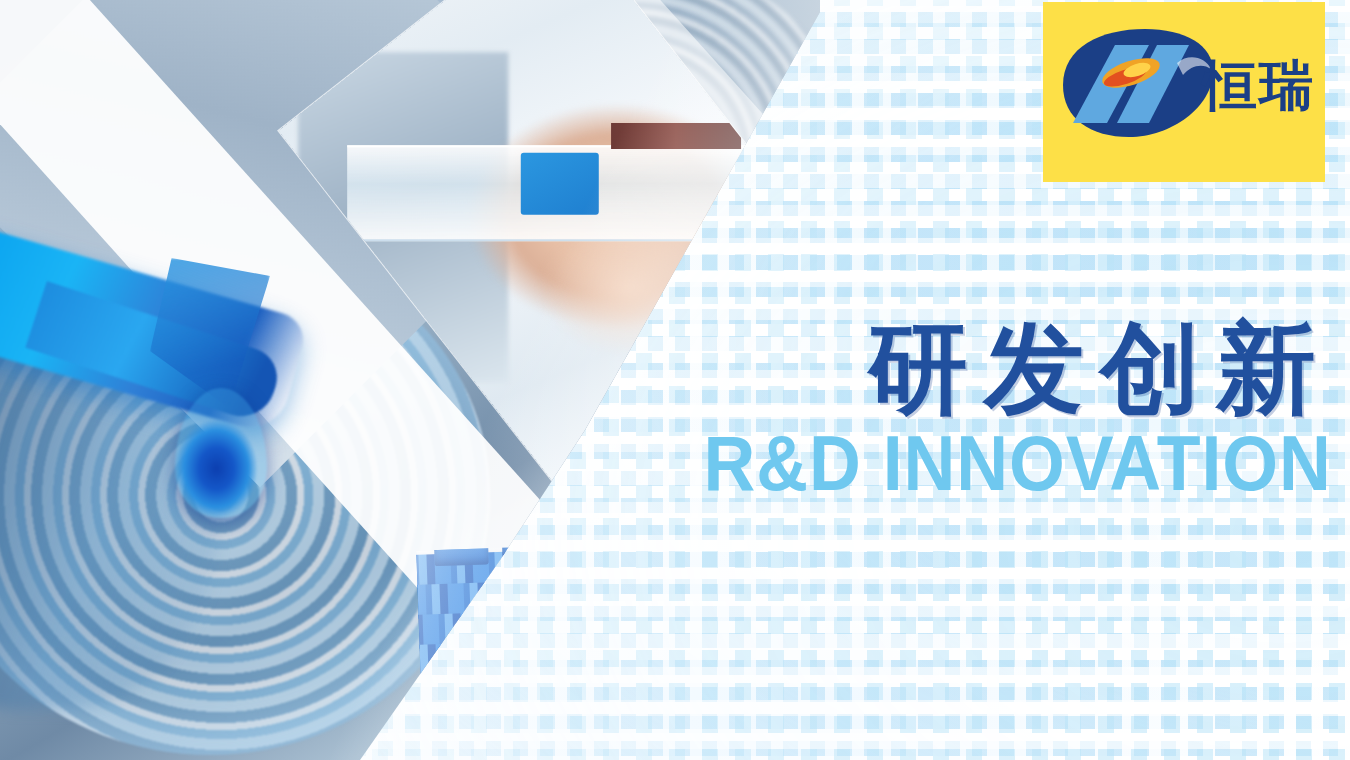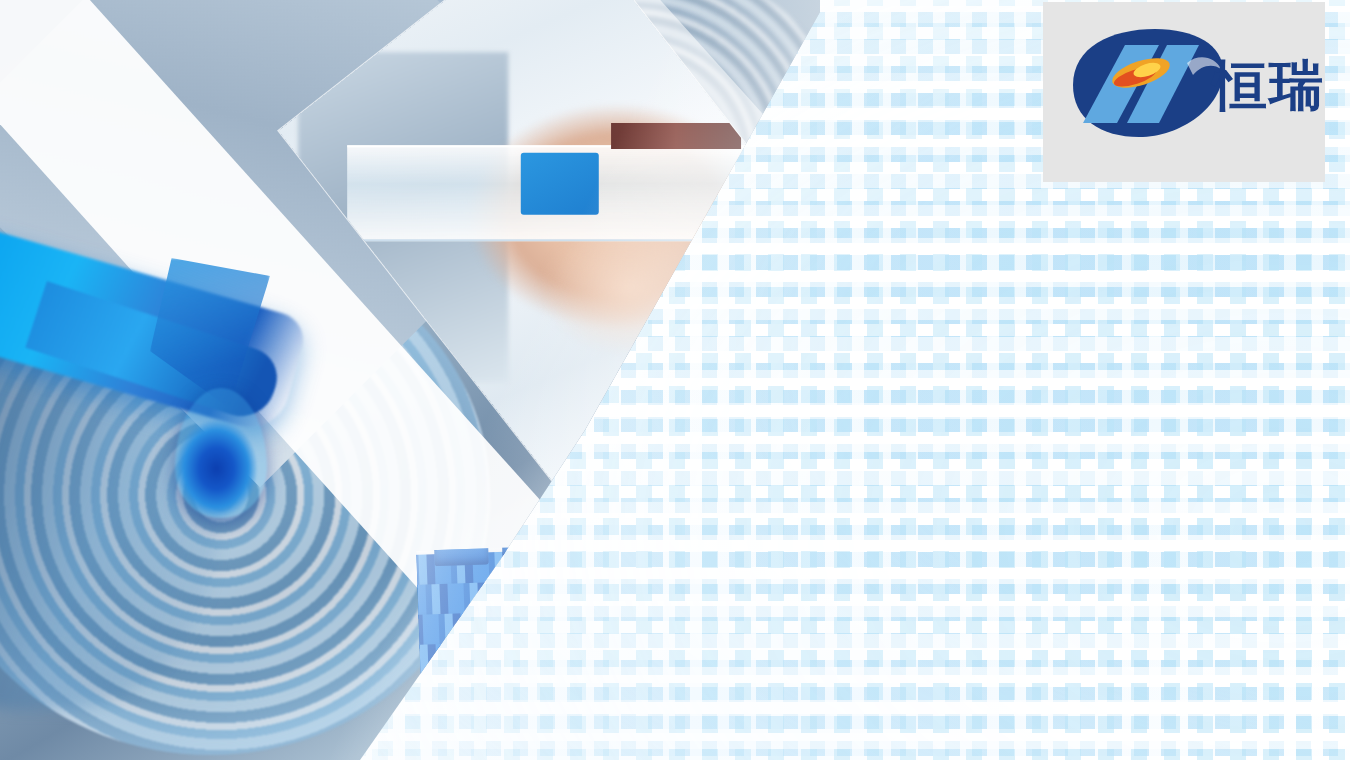--- a/index.html
+++ b/index.html
@@ -225,22 +225,22 @@
   
   .collage-edge{
     position:absolute;inset:0;
     background:linear-gradient(115deg, rgba(255,255,255,0) 58%, rgba(255,255,255,.65) 78%, rgba(255,255,255,.98) 94%);
     pointer-events:none;
   }
 
   
   .logo-box{
     position:absolute;left:1043px;top:2px;width:282px;height:180px;
-    background:#e5e5e5;
-    display:flex;align-items:center;justify-content:flex-end;
+    background:#fde047;
+    display:flex;align-items:center;justify-content:center;
   }
   .logo-inner{position:relative;width:262px;height:150px;}
   .logo-mark{
     position:absolute;left:0;top:6px;width:168px;height:120px;
   }
   .logo-cn{
     position:absolute;right:0;top:42px;
     font-size:54px;line-height:1;font-weight:700;color:#1b3f86;
     letter-spacing:2px;
     font-family:"DejaVu Sans","Liberation Sans",sans-serif;
@@ -329,14 +329,18 @@
         <path d="M104 22 L136 22 L96 100 L64 100 Z" fill="#5FA8E0"></path>
         <path d="M124 40 C136 30 152 34 158 46 C150 40 138 42 130 52 Z" fill="#ffffff" opacity=".55"></path>
         <ellipse cx="78" cy="50" rx="30" ry="12" transform="rotate(-18 78 50)" fill="#F0A326"></ellipse>
         <ellipse cx="72" cy="54" rx="22" ry="7" transform="rotate(-18 72 54)" fill="#E3501F"></ellipse>
         <ellipse cx="84" cy="47" rx="14" ry="6" transform="rotate(-18 84 47)" fill="#FFD24A"></ellipse>
       </svg>
       <div class="logo-cn">恒瑞</div>
     </div>
   </div>
 
+  <div class="headline">
+    <div class="title-cn">研发创新</div>
+    <div class="title-en">R&amp;D INNOVATION</div>
+  </div>
 
 </div>
 
 </body></html>

